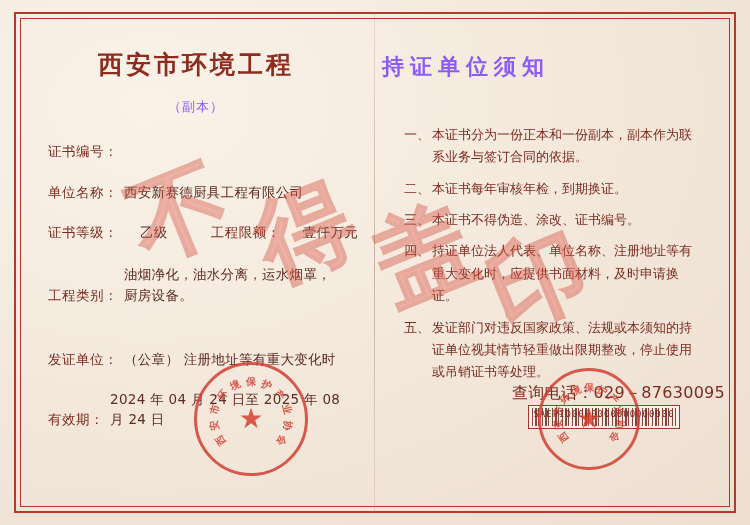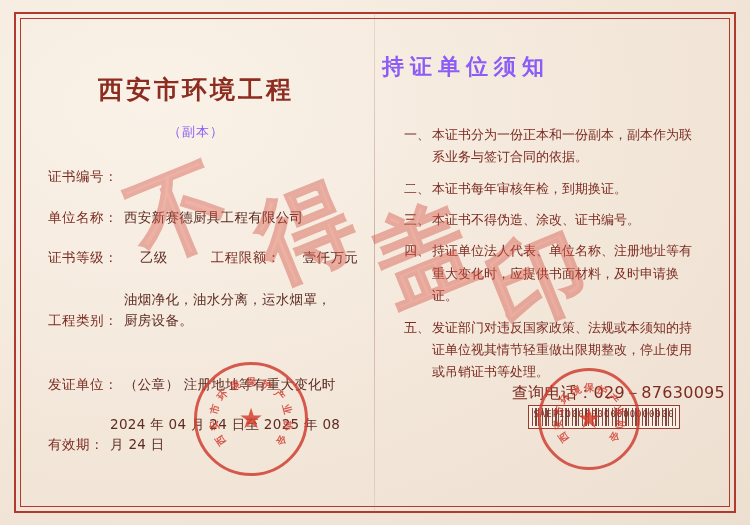--- a/index.html
+++ b/index.html
@@ -58,21 +58,20 @@
   .page {
     position: absolute;
     top: 18px;
     bottom: 18px;
     box-sizing: border-box;
     color: #7a2b20;
   }
   .page.left {
     left: 24px;
     width: 344px;
-    margin-top: 25px;
   }
   .page.right {
     left: 382px;
     width: 344px;
   }
 
   
   .title-block {
     text-align: center;
     margin-top: 30px;

